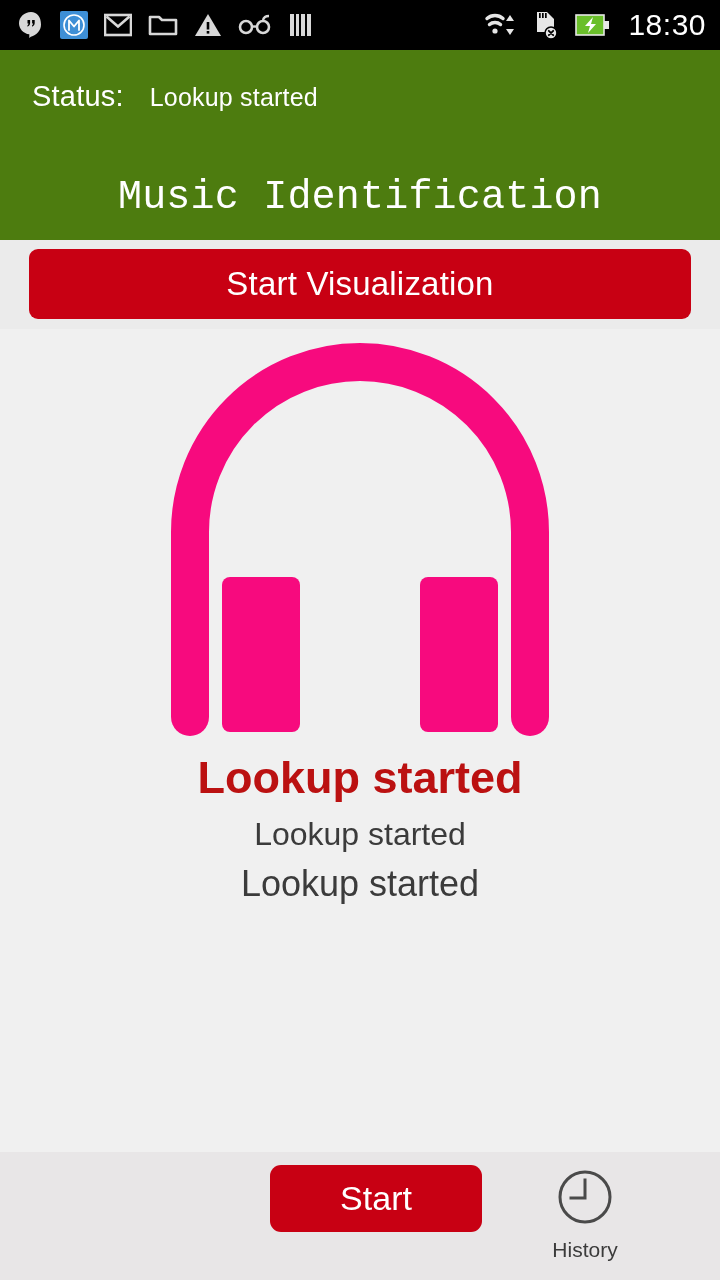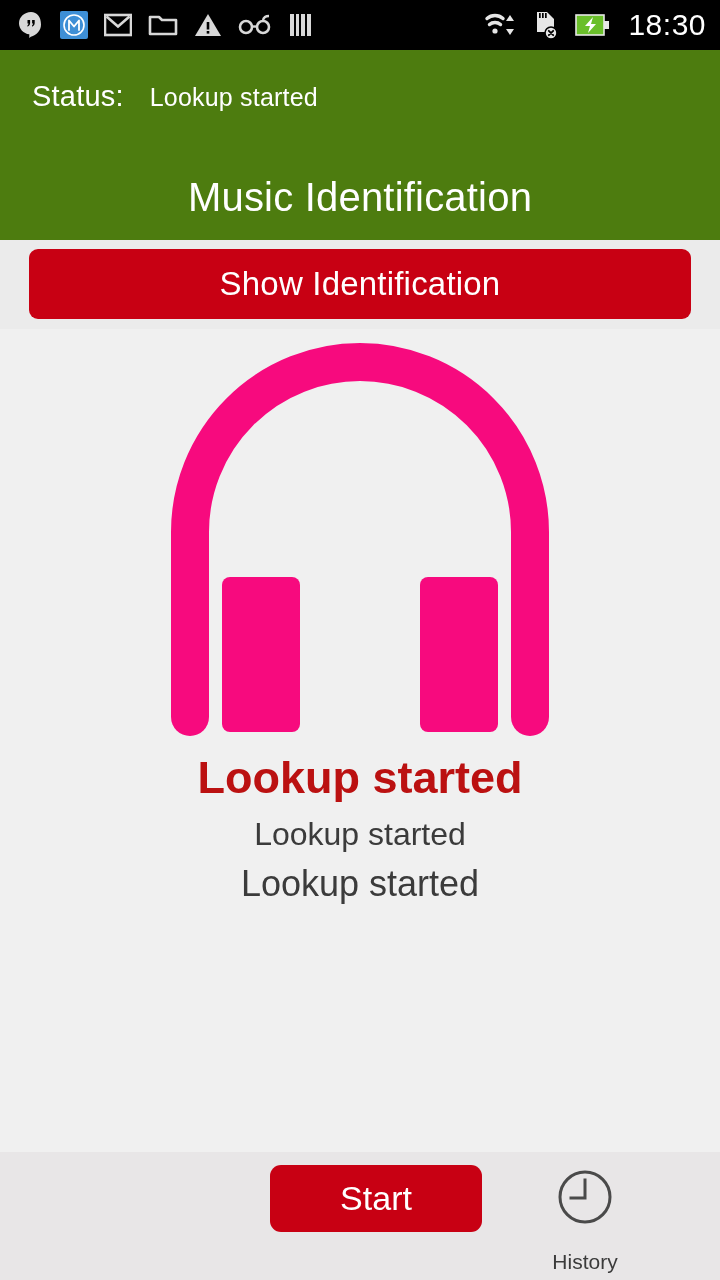--- a/index.html
+++ b/index.html
@@ -62,20 +62,21 @@
     letter-spacing:0.2px;
   }
   .app-title {
     position:absolute;
     left:0; right:0;
     top:125px;
     text-align:center;
     color:#ffffff;
     font-size:40px;
     letter-spacing:0.2px;
+    font-family:Liberation Mono, monospace;
   }
 
   
   .viz-wrap {
     flex-shrink:0;
     background:#ebebeb;
     padding:9px 29px 10px 29px;
     height:89px;
   }
   .viz-button {
@@ -158,21 +159,21 @@
   .history-item {
     position:absolute;
     left:537px; top:14px;
     width:96px;
     display:flex;
     flex-direction:column;
     align-items:center;
     cursor:pointer;
   }
   .history-label {
-    margin-top:22px;
+    margin-top:10px;
     font-size:21px;
     color:#3b3b3b;
   }
 </style>
 </head>
 <body>
 
 <div id="screen">
 
   <div class="statusbar">
@@ -251,21 +252,21 @@
 
   <div class="header">
     <div class="status-row">
       <span class="status-label">Status:</span>
       <span class="status-value">Lookup started</span>
     </div>
     <div class="app-title">Music Identification</div>
   </div>
 
   <div class="viz-wrap">
-    <button class="viz-button">Show Identification</button>
+    <button class="viz-button">Start Visualization</button>
   </div>
 
   <div class="content">
 
     <svg class="headphones" viewBox="0 0 400 400">
 
       <path d="M30 255 L30 195 A170 170 0 0 1 370 195 L370 255" fill="none" stroke="#f70a7e" stroke-width="38" stroke-linecap="butt"></path>
 
       <path d="M11 238 L49 238 L49 380 A19 19 0 0 1 11 380 Z" fill="#f70a7e"></path>
 

